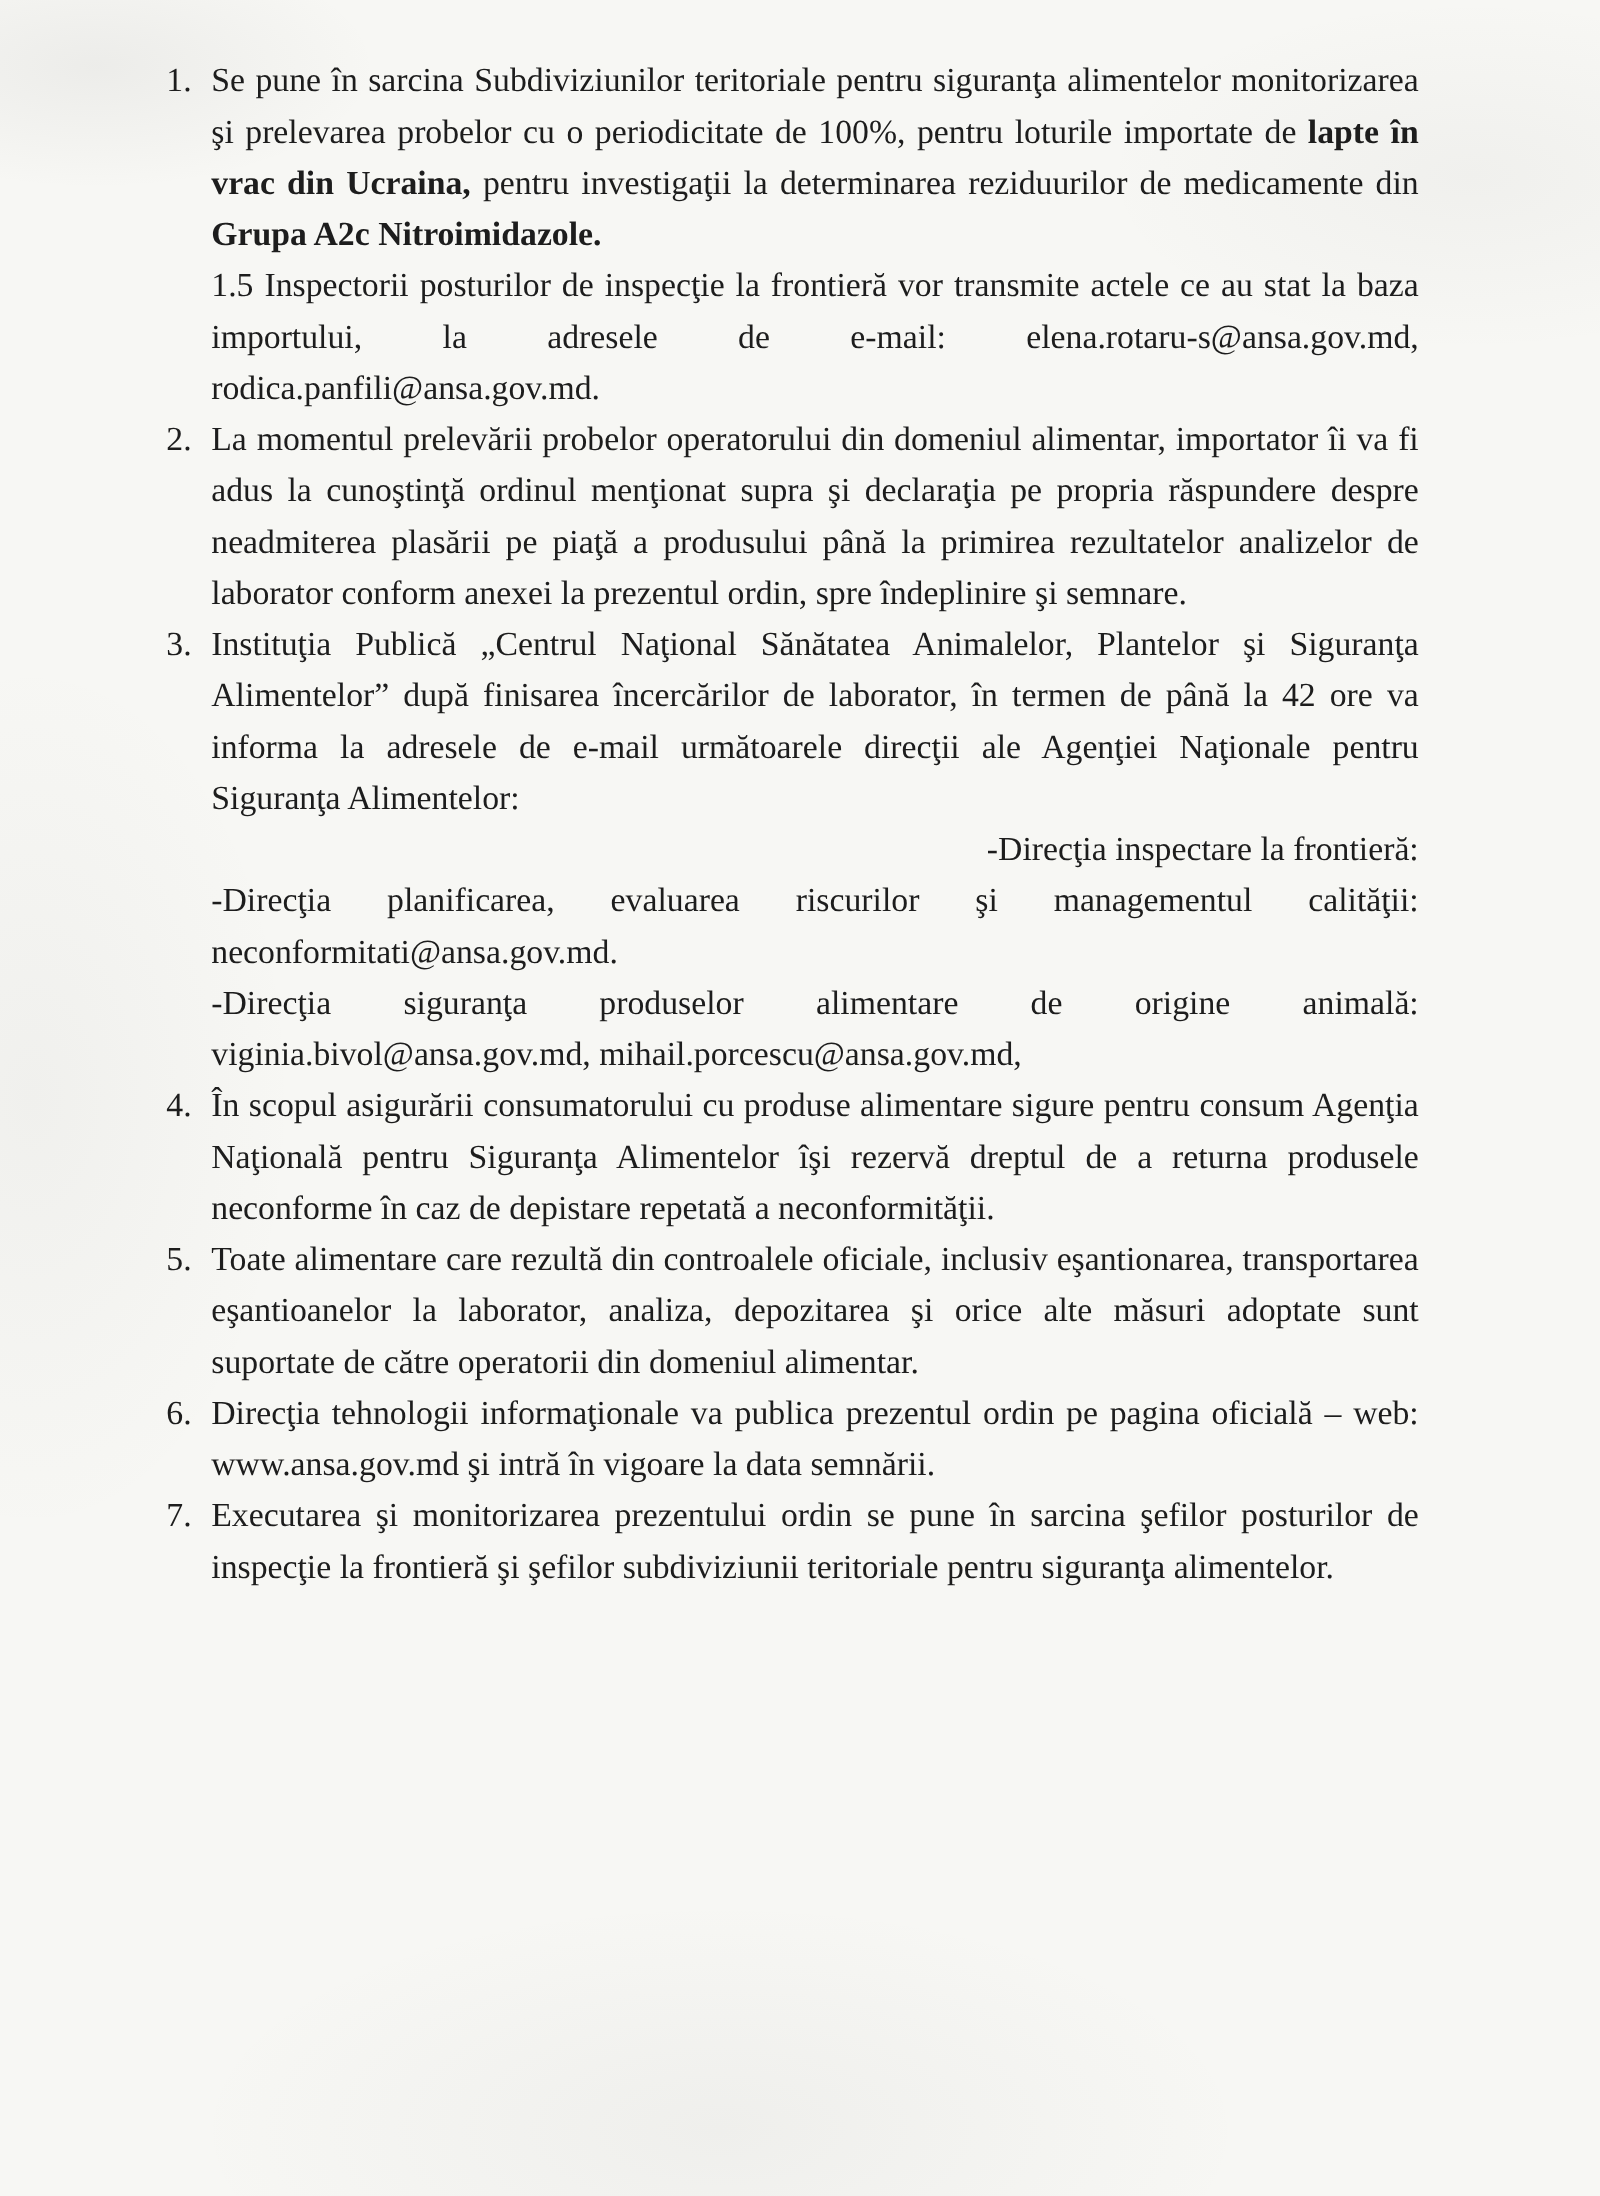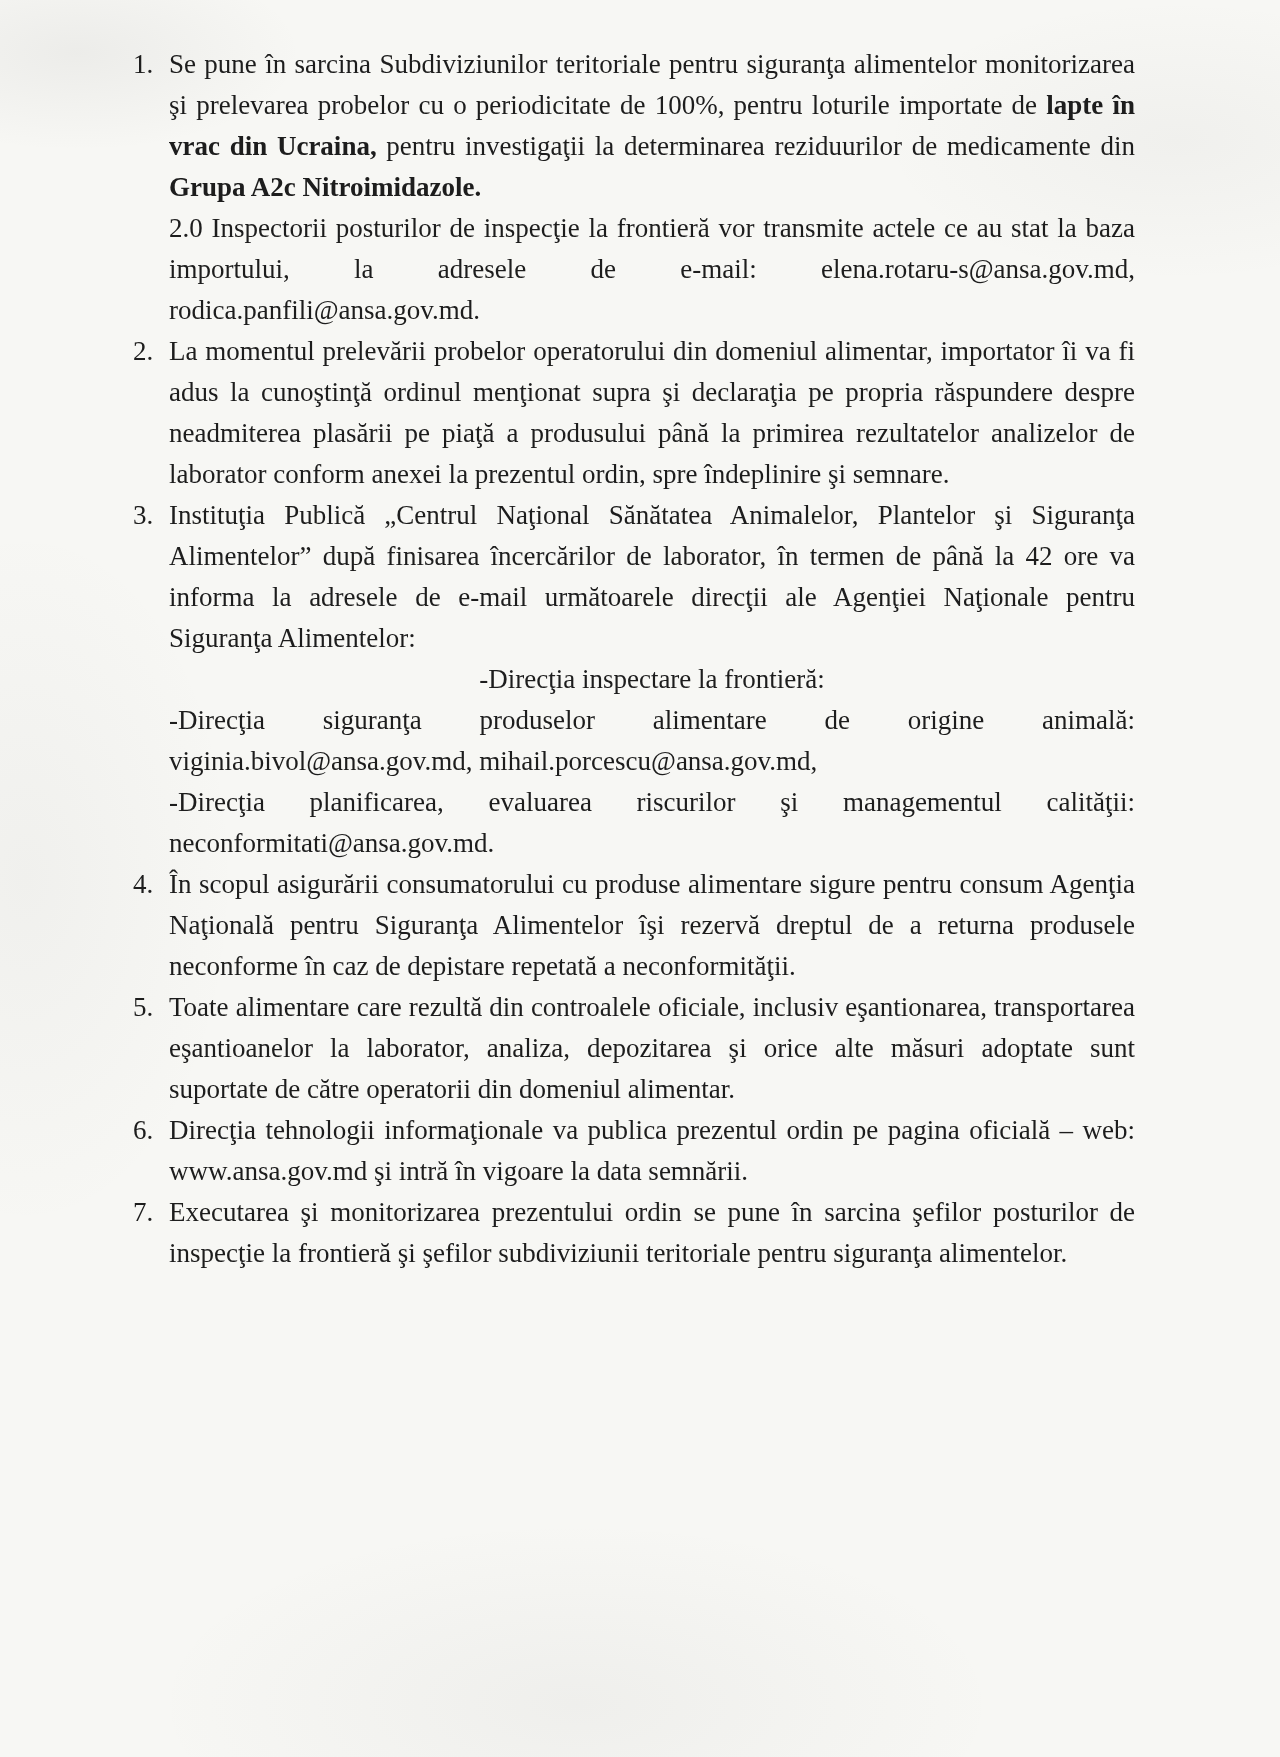--- a/index.html
+++ b/index.html
@@ -21,49 +21,49 @@
       radial-gradient(ellipse 600px 260px at 45% 97%, rgba(110,110,110,0.06), transparent 70%),
       radial-gradient(ellipse 300px 500px at 2% 50%, rgba(110,110,110,0.05), transparent 70%),
       #f7f7f4;
     padding: 44px 145px 0 133px;
     font-size: 27px;
     line-height: 41px;
   }
   .item { position: relative; padding-left: 36px; }
   .num  { position: absolute; left: 0; top: 0; }
   .para { text-align: justify; }
-  .line { text-align: center; }
+  .line { text-align: right; }
   .bold { font-weight: bold; }
   .u {
     text-underline-offset: 3px;
     text-decoration-thickness: 2px;
   }
 </style>
 </head>
 <body>
 
 <div class="page">
 
   <div class="item">
     <span class="num">1.</span>
     <div class="para"><span>Se pune în sarcina Subdiviziunilor teritoriale pentru siguranţa alimentelor monitorizarea şi prelevarea probelor cu o periodicitate de 100%, pentru loturile importate de </span><span class="bold">lapte în vrac din Ucraina,</span><span> pentru investigaţii la determinarea reziduurilor de medicamente din </span><span class="bold">Grupa A2c Nitroimidazole.</span></div>
-    <div class="para"><span>2.0 Inspectorii posturilor de inspecţie la frontieră vor transmite actele ce au stat la baza importului, la adresele de e-mail: </span><span class="u">elena.rotaru-s@ansa.gov.md,</span><span> </span><span class="u">rodica.panfili@ansa.gov.md.</span></div>
+    <div class="para"><span>1.5 Inspectorii posturilor de inspecţie la frontieră vor transmite actele ce au stat la baza importului, la adresele de e-mail: </span><span class="u">elena.rotaru-s@ansa.gov.md,</span><span> </span><span class="u">rodica.panfili@ansa.gov.md.</span></div>
   </div>
 
   <div class="item">
     <span class="num">2.</span>
     <div class="para">La momentul prelevării probelor operatorului din domeniul alimentar, importator îi va fi adus la cunoştinţă ordinul menţionat supra şi declaraţia pe propria răspundere despre neadmiterea plasării pe piaţă a produsului până la primirea rezultatelor analizelor de laborator conform anexei la prezentul ordin, spre îndeplinire şi semnare.</div>
   </div>
 
   <div class="item">
     <span class="num">3.</span>
     <div class="para">Instituţia Publică „Centrul Naţional Sănătatea Animalelor, Plantelor şi Siguranţa Alimentelor” după finisarea încercărilor de laborator, în termen de până la 42 ore va informa la adresele de e-mail următoarele direcţii ale Agenţiei Naţionale pentru Siguranţa Alimentelor:</div>
     <div class="line">-Direcţia inspectare la frontieră:</div>
+    <div class="para"><span>-Direcţia planificarea, evaluarea riscurilor şi managementul calităţii: </span><span class="u">neconformitati@ansa.gov.md.</span></div>
     <div class="para">-Direcţia siguranţa produselor alimentare de origine animală: viginia.bivol@ansa.gov.md, mihail.porcescu@ansa.gov.md,</div>
-    <div class="para"><span>-Direcţia planificarea, evaluarea riscurilor şi managementul calităţii: </span><span class="u">neconformitati@ansa.gov.md.</span></div>
   </div>
 
   <div class="item">
     <span class="num">4.</span>
     <div class="para">În scopul asigurării consumatorului cu produse alimentare sigure pentru consum Agenţia Naţională pentru Siguranţa Alimentelor îşi rezervă dreptul de a returna produsele neconforme în caz de depistare repetată a neconformităţii.</div>
   </div>
 
   <div class="item">
     <span class="num">5.</span>
     <div class="para">Toate alimentare care rezultă din controalele oficiale, inclusiv eşantionarea, transportarea eşantioanelor la laborator, analiza, depozitarea şi orice alte măsuri adoptate sunt suportate de către operatorii din domeniul alimentar.</div>

